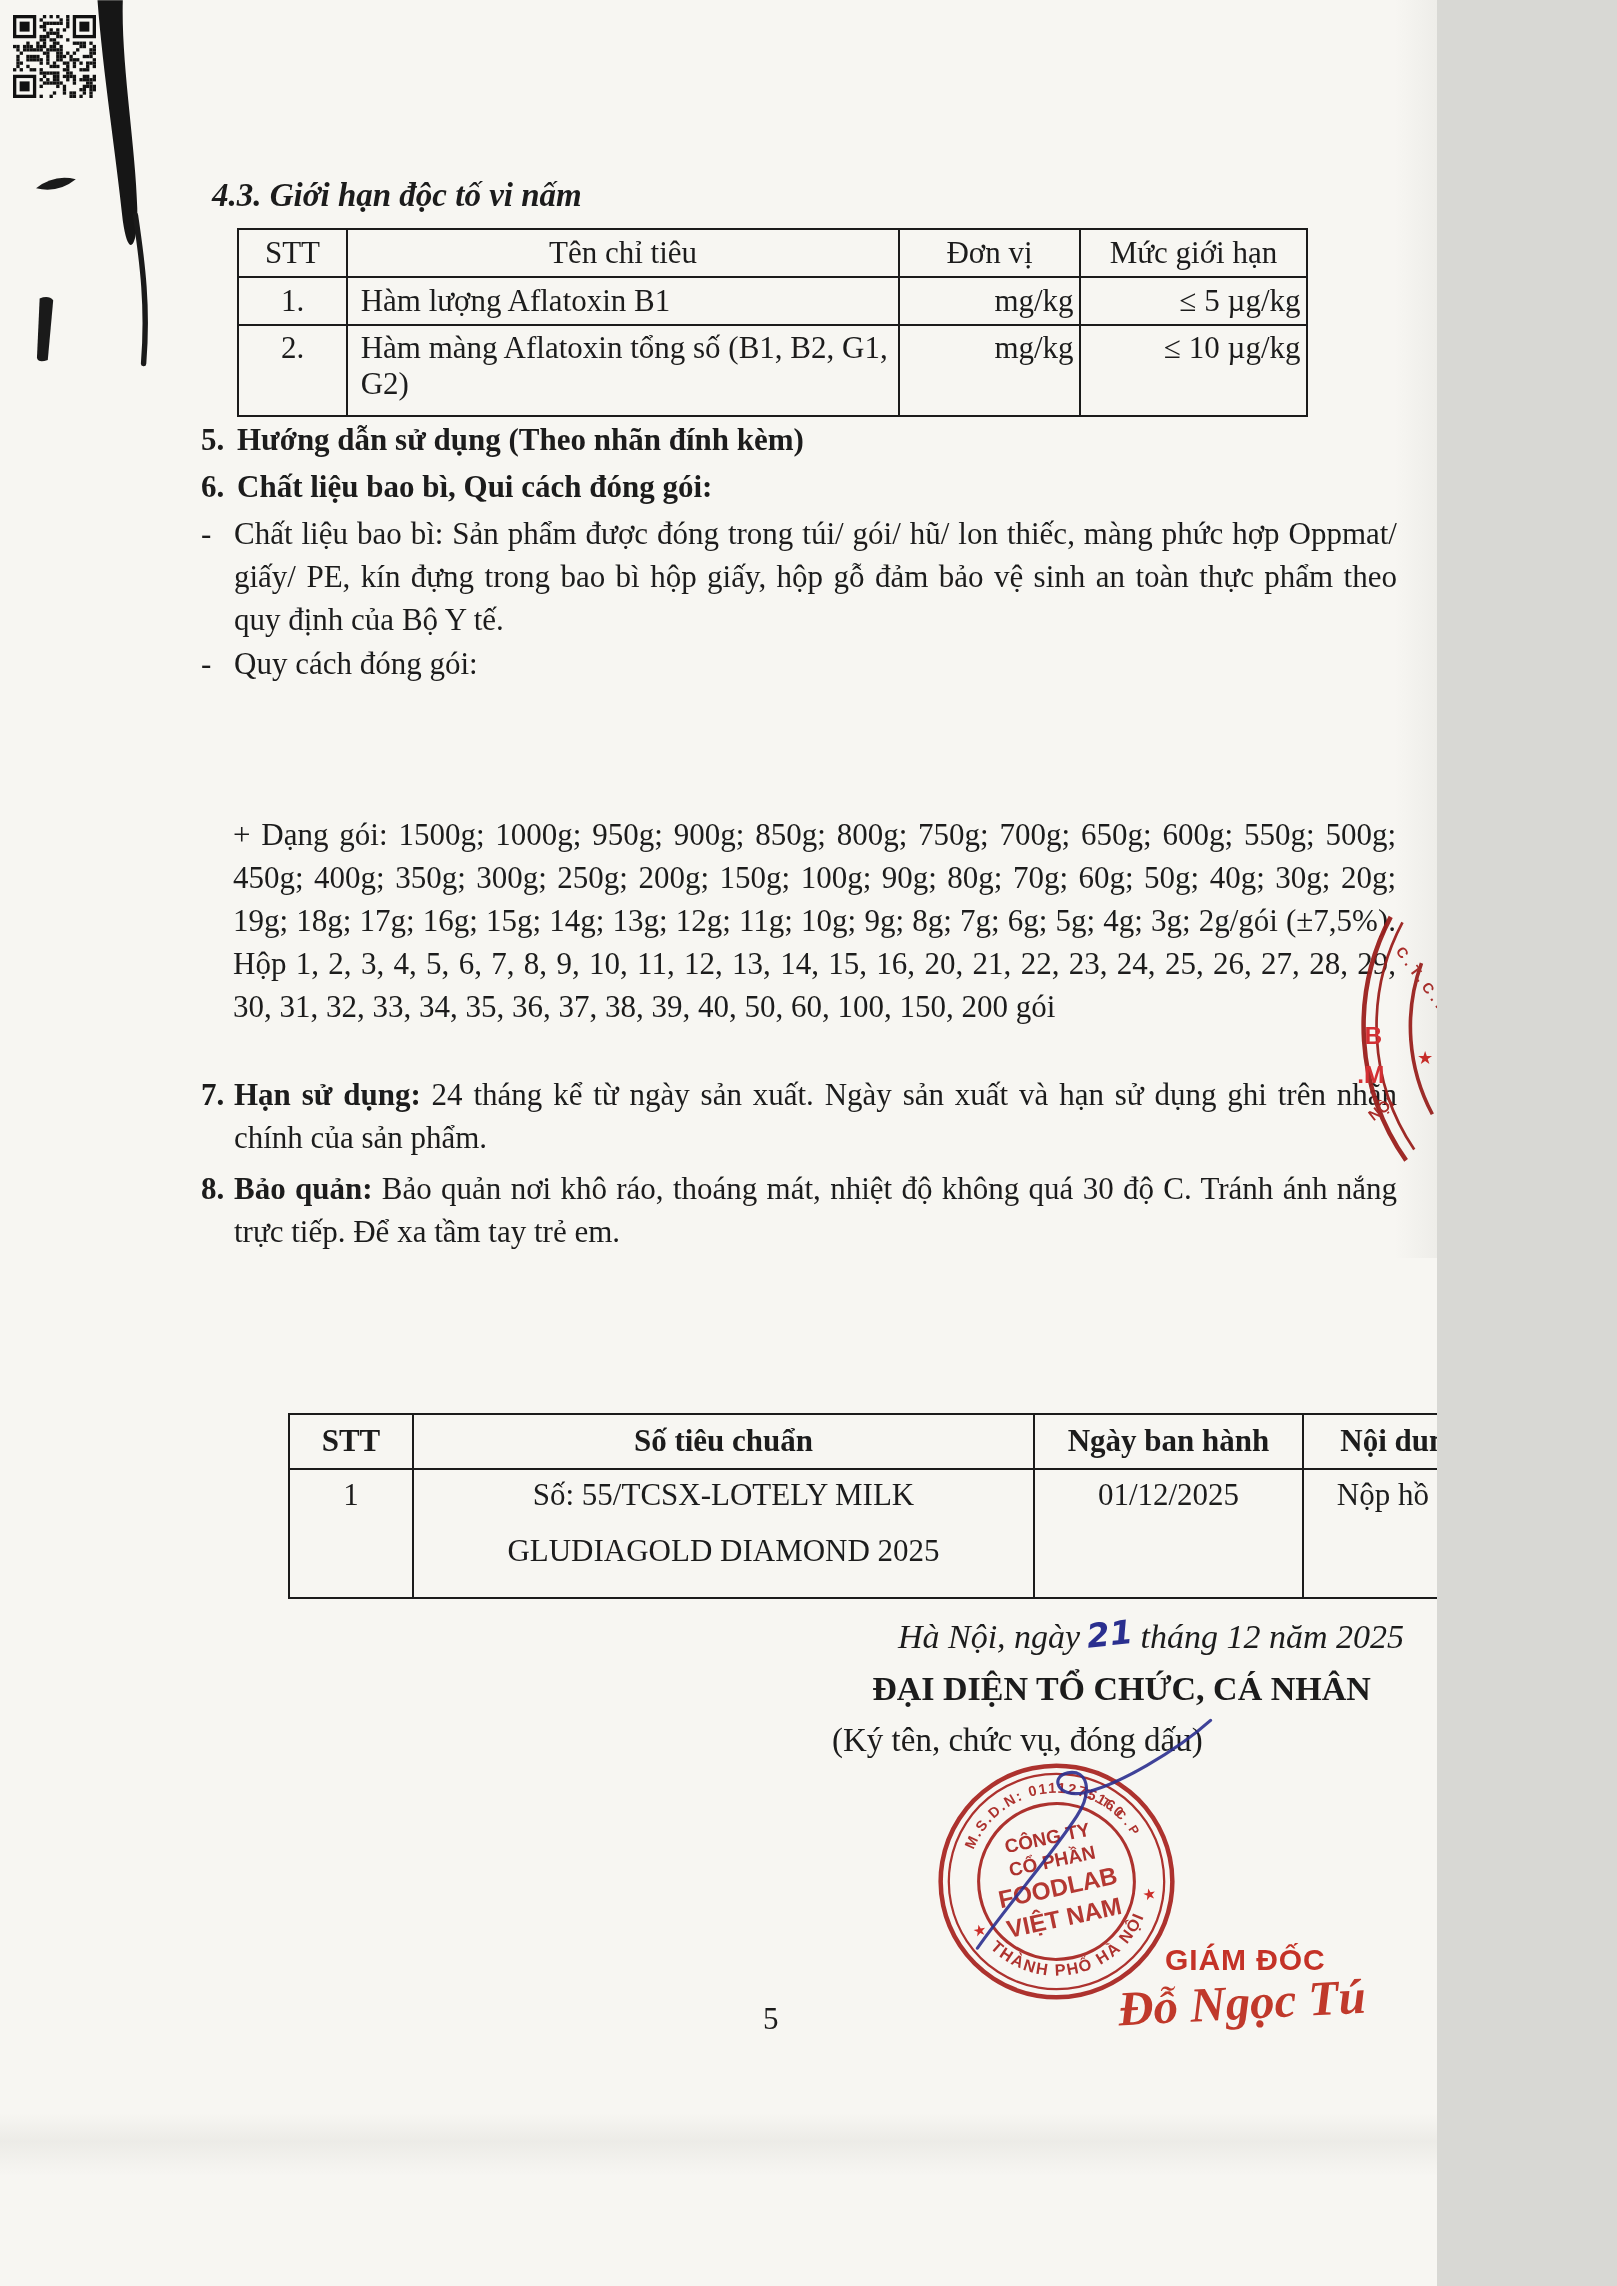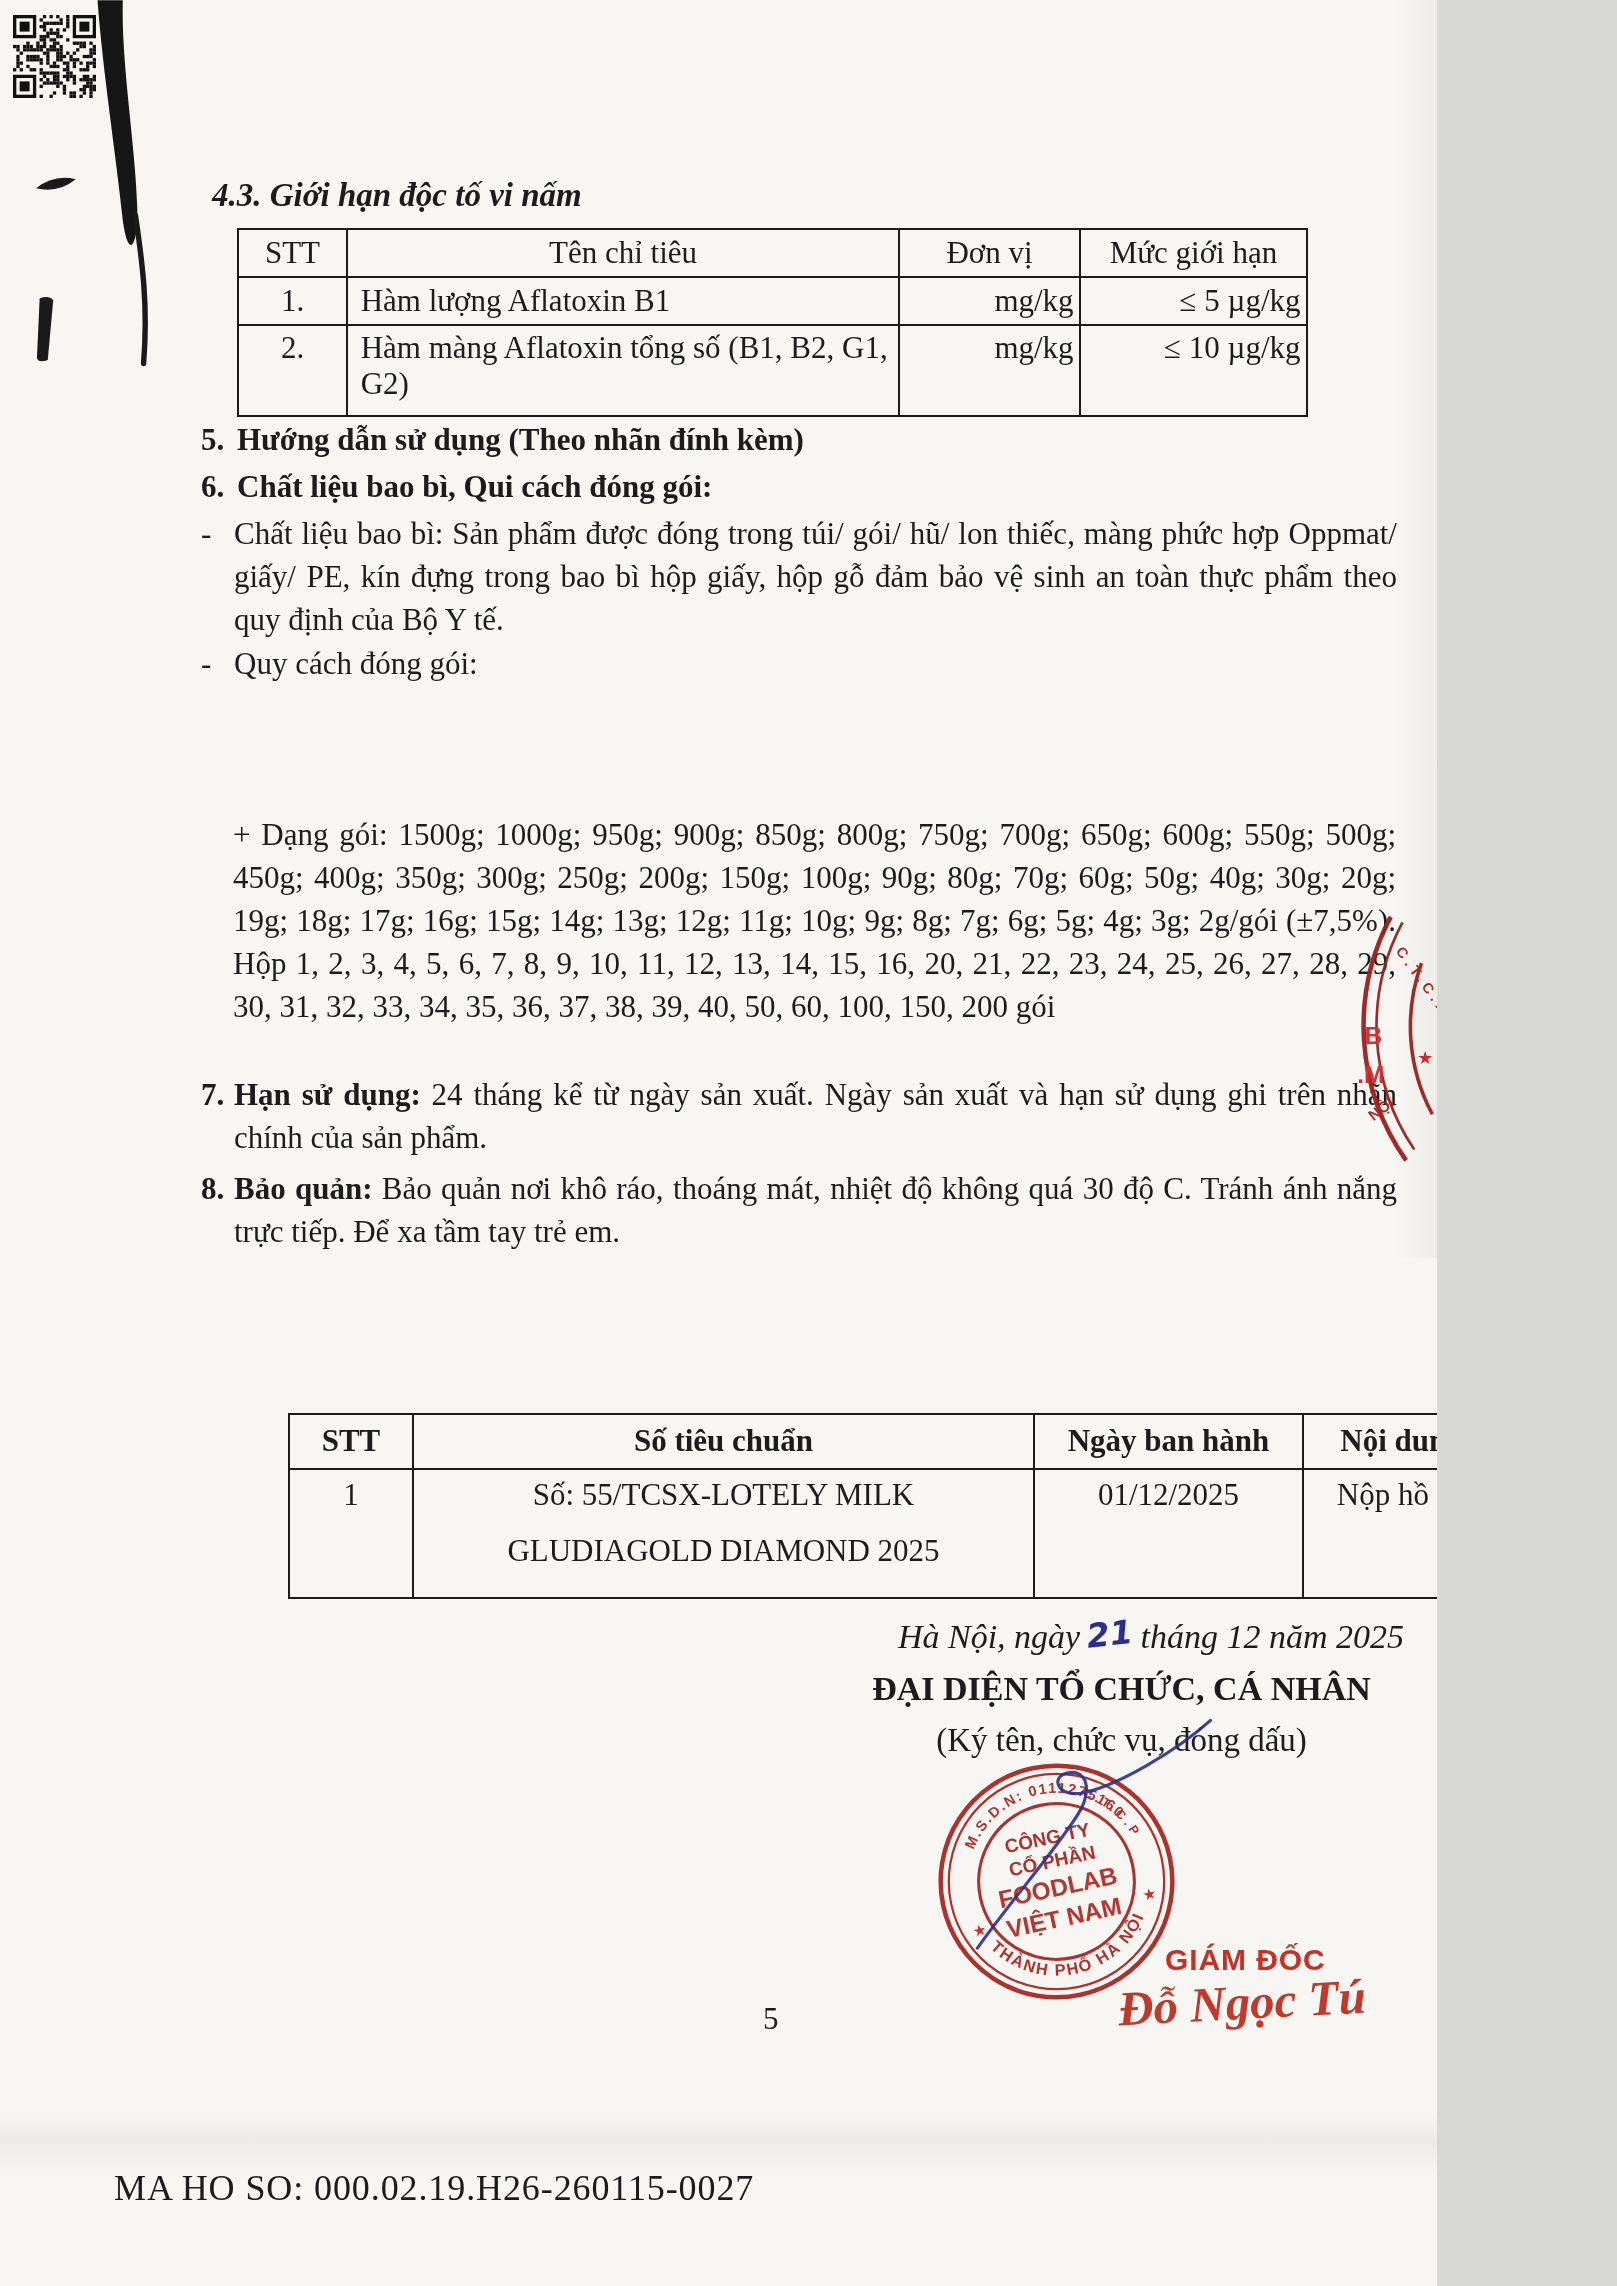--- a/index.html
+++ b/index.html
@@ -41,21 +41,21 @@
   .t2 td{height:118px;vertical-align:top;text-align:center;padding-top:7.2px;}
   .l2{margin-top:20px;}
   .addh{position:absolute;left:0;top:1323px;width:1617px;text-align:center;
         font-size:36px;font-weight:bold;letter-spacing:0.5px;}
   
   .dateline{position:absolute;left:796px;top:1617px;width:608px;text-align:right;
             font-size:34px;font-style:italic;}
   .day{color:#2a2f8f;font-style:italic;font-weight:bold;margin:0 7.2px;display:inline-block;
        transform:rotate(-6deg) translateY(-2.7px);font-family:"DejaVu Sans",sans-serif;font-size:33px;}
   .rep{position:absolute;left:832px;top:1670px;width:579px;text-align:center;font-size:34px;font-weight:bold;}
-  .signnote{position:absolute;left:832px;top:1722px;width:579px;text-align:center;font-size:33px;}
+  .signnote{position:absolute;left:832px;top:1722px;width:579px;font-size:33px;}
   
   .stamp{position:absolute;left:937px;top:1753px;width:239px;height:257px;
          transform:rotate(-12deg);opacity:0.93;}
   .edgestamp{position:absolute;left:1330px;top:868px;width:288px;height:344px;opacity:0.95;}
   .bluesig{position:absolute;left:923px;top:1715px;width:398px;height:253px;}
   .gdirector{position:absolute;left:1165px;top:1943px;font-family:"Liberation Sans","DejaVu Sans",sans-serif;
              font-size:30px;font-weight:bold;color:#c43227;letter-spacing:0.9px;}
   .gname{position:absolute;left:1118px;top:1974px;font-size:49px;font-style:italic;font-weight:bold;
          color:#c0392b;transform:rotate(-3deg);}
   .pageno{position:absolute;left:763px;top:2001px;font-size:31px;}
@@ -426,18 +426,17 @@
   </svg>
 
   <svg class="bluesig" viewBox="0 0 440 280">
     <path d="M 318,6 C 280,40 215,78 178,86 C 148,92 140,68 160,64 C 182,60 188,84 170,112 C 140,158 95,208 60,258" stroke="#2a2f8f" stroke-width="3.5" fill="none" stroke-linecap="round" opacity="0.9"></path>
   </svg>
 
   <div class="gdirector">GIÁM ĐỐC</div>
   <div class="gname">Đỗ Ngọc Tú</div>
 
   <div class="pageno">5</div>
-  <div class="doccode">MA HO SO: 000.02.19.H26-260115-0027</div>
 
   <div class="shade"></div>
   <div class="edgeshade"></div>
 </div>
 
 
 </body></html>

